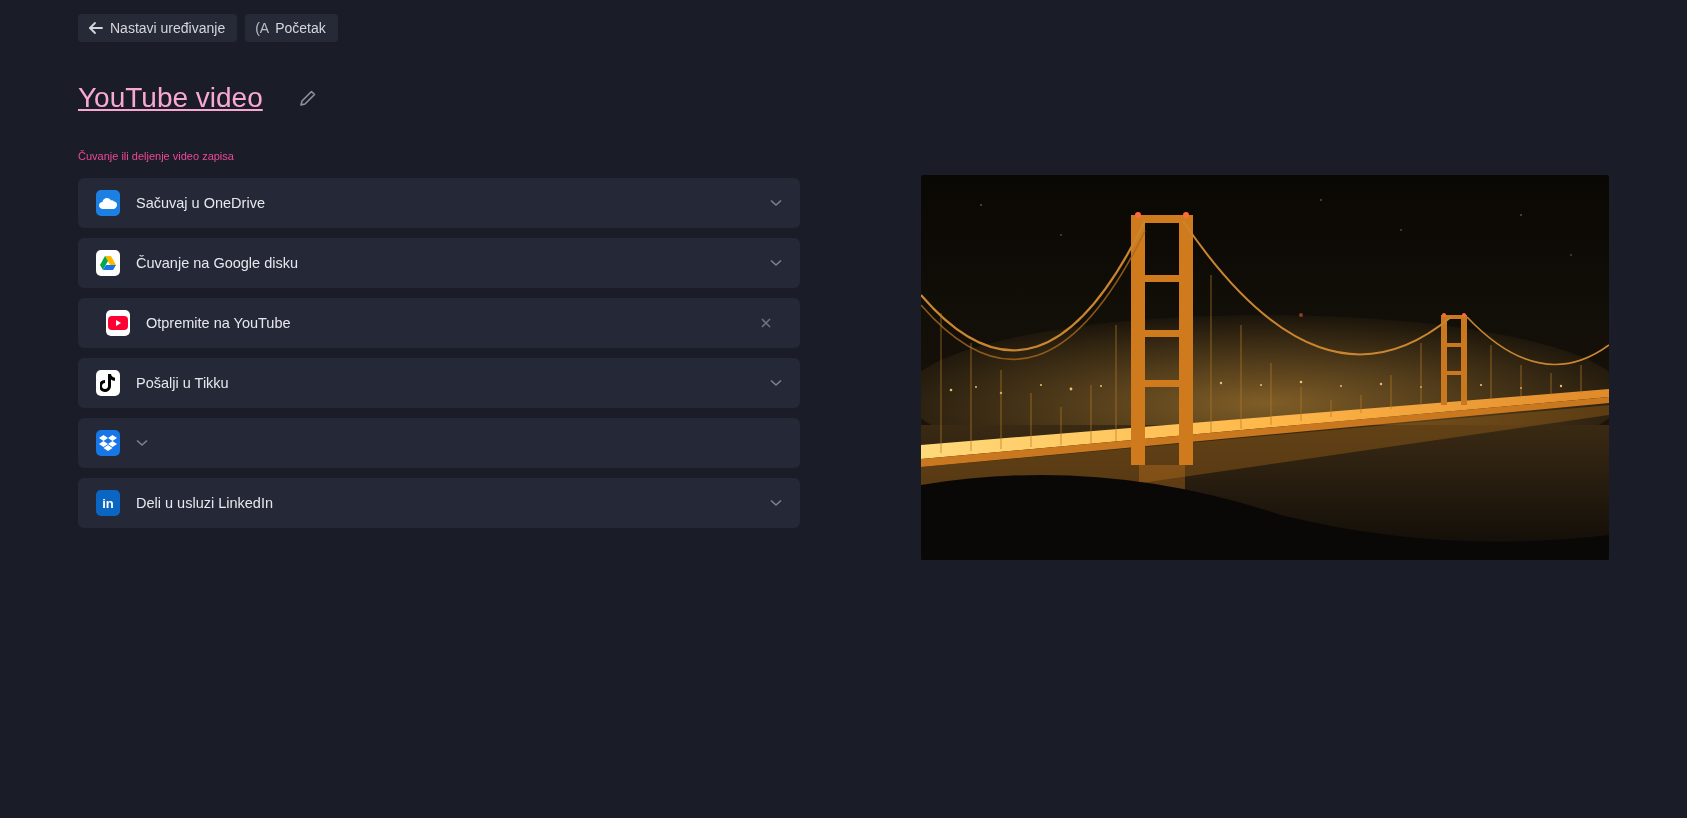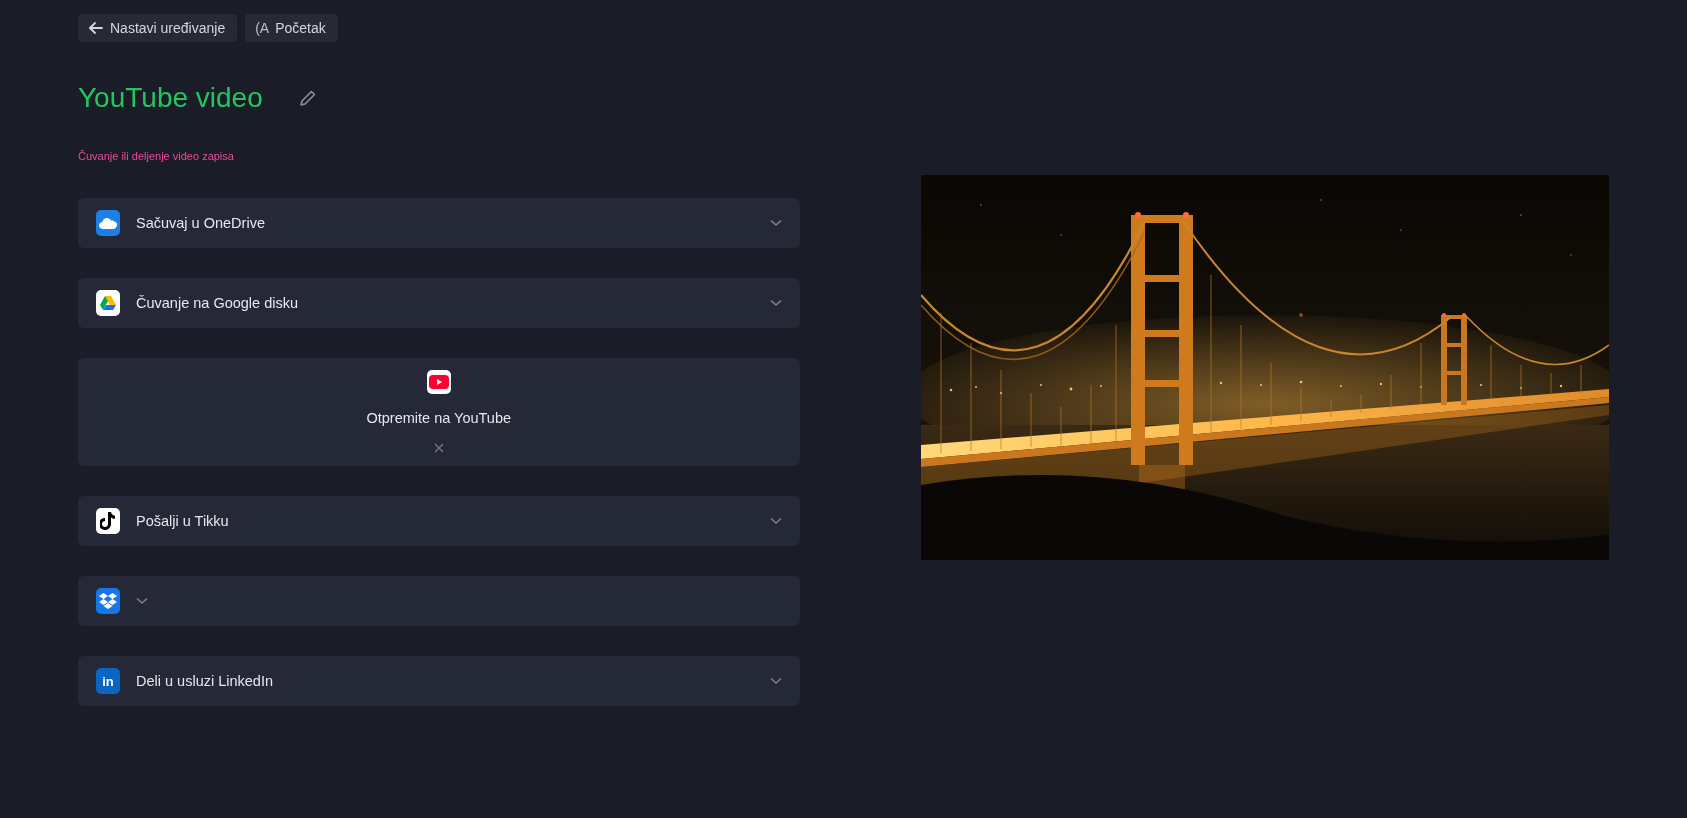--- a/index.html
+++ b/index.html
@@ -8,37 +8,37 @@
   .left-col{flex:0 0 50%;padding:14px 44px 14px 78px;}
   .right-col{flex:0 0 50%;display:flex;align-items:flex-start;justify-content:center;padding-top:175px;}
   
   .crumbs{display:flex;gap:8px;margin-bottom:40px;}
   .crumb{background:#262936;border-radius:4px;padding:6px 12px 6px 10px;display:flex;align-items:center;gap:6px;font-size:14px;color:#d5d6dd;}
   .crumb .arrow-left{display:inline-block;}
   .crumb .arrow-left svg{display:block;stroke:#d5d6dd;}
   .crumb .prefix{opacity:.85;}
   
   .title-row{display:flex;align-items:center;gap:36px;margin-bottom:36px;}
-  .title{font-size:28px;font-weight:400;color:#22c55e;}
+  .title{font-size:28px;font-weight:400;color:#f9a8d4;text-decoration:underline;}
   .pencil svg{display:block;stroke:#8d8f99;}
   
   .meta-row{display:flex;align-items:center;gap:18px;margin-bottom:24px;}
   .check-badge{width:27px;height:27px;border-radius:50%;background:#1db385;display:flex;align-items:center;justify-content:center;}
   .check-badge svg{stroke:#fff;display:block;}
   .meta-text{font-size:15px;color:#dcdde3;}
   .meta-gap{width:4px;}
   .meta-spacer{flex:1;}
   .save-comp-btn{background:#2b2e3d;border:none;color:#d5d6dd;font-size:13.5px;padding:10px 14px;border-radius:4px;cursor:pointer;}
   
   .subheading{font-size:11px;color:#ec4899;margin-bottom:16px;}
   
   .dest-list{display:flex;flex-direction:column;gap:10px;}
-  .dest-card{background:#252836;border-radius:6px;display:flex;align-items:center;gap:16px;padding:12px 18px;cursor:pointer;margin-top:20px;}
+  .dest-card{background:#252836;border-radius:6px;display:flex;align-items:center;gap:16px;padding:12px 18px;cursor:pointer;}
   .dest-card.expanded{flex-direction:column;align-items:stretch;gap:0;padding:0;}
-  .dest-card.expanded .dest-header{display:flex;align-items:center;gap:16px;padding:12px 28px;flex-direction:column;}
+  .dest-card.expanded .dest-header{display:flex;align-items:center;gap:16px;padding:12px 28px;}
   .dest-icon{width:24px;height:26px;border-radius:5px;display:flex;align-items:center;justify-content:center;font-size:14px;font-weight:700;flex:0 0 24px;}
   .dest-label{font-size:14.5px;color:#e6e7ee;flex:1;}
   .chev{opacity:.55;}
   .chev svg{display:block;stroke:#c7c9d2;}
   .close-mini{opacity:.45;}
   .close-mini svg{display:block;stroke:#c7c9d2;}
   
   .ic-onedrive{background:#1c7fe4;}
   .ic-gdrive{background:#fff;}
   .ic-youtube{background:#fff;}

